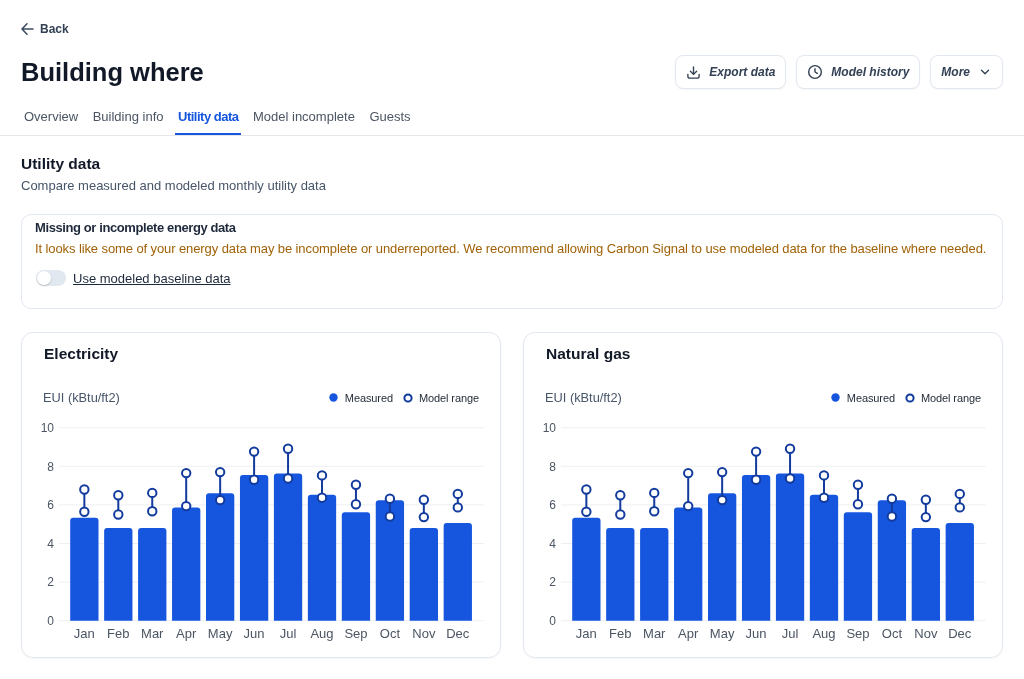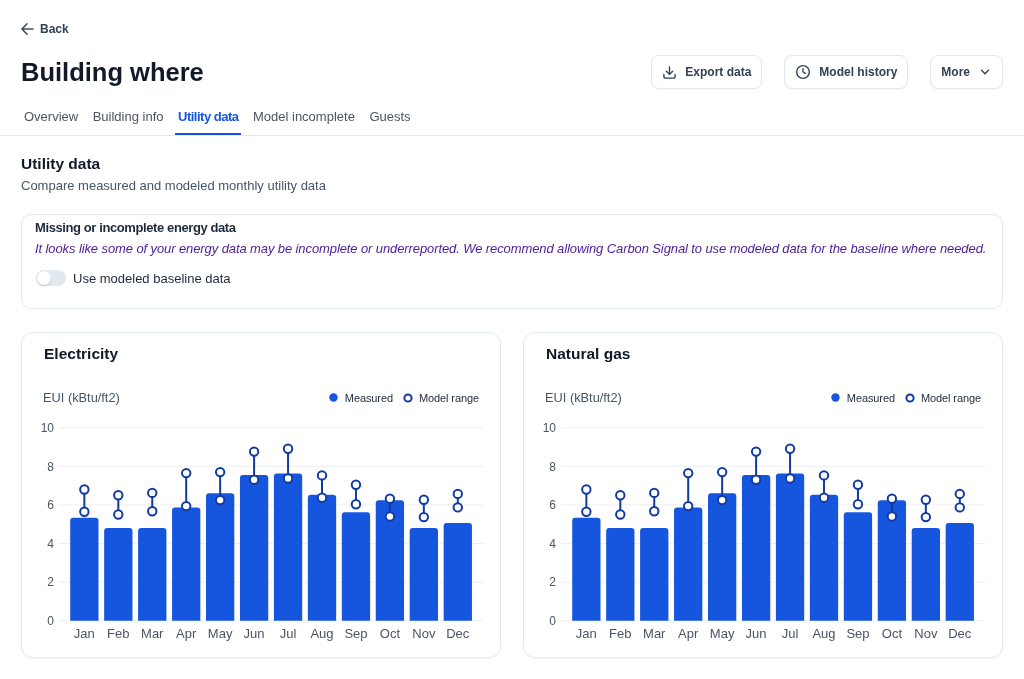--- a/index.html
+++ b/index.html
@@ -1,34 +1,34 @@
 <!DOCTYPE html>
 <html><head><meta charset="utf-8">
 <style>
 * { margin:0; padding:0; box-sizing:border-box; }
 html,body { width:1024px; height:679px; background:#fff; font-family:"Liberation Sans", sans-serif; color:#111827; overflow:hidden; }
 .wrap { padding:0 21px; }
 .back { display:flex; align-items:center; gap:6px; margin-top:22px; font-size:12px; font-weight:700; color:#334155; line-height:14px; }
 .hrow { display:flex; align-items:center; justify-content:space-between; height:34px; margin-top:19px; }
 h1 { font-size:25.5px; font-weight:700; color:#111827; }
-.btns { display:flex; gap:22px; }
+.btns { display:flex; gap:10px;font-style:italic; }
 .btn { display:flex; align-items:center; gap:8px; height:34px; padding:0 10px; border:1px solid #e2e8f0; border-radius:8px; background:#fff; font-size:12px; font-weight:700; color:#334155; box-shadow:0 1px 2px rgba(15,23,42,.04); }
 .tabs { display:flex; gap:8.5px; margin-top:21px; font-size:13px; color:#4b5563; line-height:13px; }
 .tab { padding:0 3px 12px; }
 .tab.act { color:#1656df; font-weight:700; border-bottom:2px solid #1656df; padding-bottom:10px; letter-spacing:-0.5px; }
 .divider { height:1px; background:#e5e7eb; }
 h2 { font-size:15.5px; font-weight:700; color:#111827; margin-top:19px; line-height:18px; }
 .sub { font-size:13px; color:#475569; margin-top:5px; line-height:15px; }
 .alert { margin-top:21px; border:1px solid #e2e8f0; border-radius:10px; padding:5px 13px 15px; height:95px; }
 .atitle { font-size:13px; font-weight:700; color:#1e293b; line-height:16px; letter-spacing:-0.4px; }
-.abody { font-size:13px; color:#4c1d95; margin-top:5px; line-height:16px; letter-spacing:-0.1px; white-space:nowrap;font-style:italic; }
+.abody { font-size:13px; color:#a16207; margin-top:5px; line-height:16px; letter-spacing:-0.1px; white-space:nowrap; }
 .arow { display:flex; align-items:center; margin-top:13px; height:16.5px; }
 .toggle { width:30px; height:16px; border-radius:8px; background:#e2e8f0; position:relative; margin-left:1px; flex:none; }
 .knob { position:absolute; left:1px; top:1px; width:14px; height:14px; border-radius:50%; background:#fff; box-shadow:0 1px 2px rgba(0,0,0,.18); }
-.alabel { font-size:13px; color:#1e293b; margin-left:7px; line-height:15px; }
+.alabel { font-size:13px; color:#1e293b; margin-left:7px; line-height:15px;text-decoration:underline; }
 .cards { display:flex; gap:22px; margin-top:23px; }
 .card { position:relative; width:480px; height:326px; border:1px solid #e2e8f0; border-radius:12px; box-shadow:0 1px 2px rgba(15,23,42,.04); }
 .ctitle { position:absolute; left:22px; top:12px; font-size:15.5px; font-weight:700; color:#111827; line-height:18px; }
 .crow { position:absolute; left:21px; right:21px; top:57px; display:flex; justify-content:space-between; align-items:baseline; height:16px; }
 .eui { font-size:12.8px; color:#475569; }
 .legend { font-size:11px; color:#1f2937; display:flex; align-items:center; letter-spacing:-0.1px; }
 .plot { position:absolute; left:0; top:0; }
 .ax { font-size:12px; fill:#4b5563; font-family:"Liberation Sans",sans-serif; }
 .axm { font-size:13px; fill:#4b5563; font-family:"Liberation Sans",sans-serif; }
 svg.icon { display:block; }

